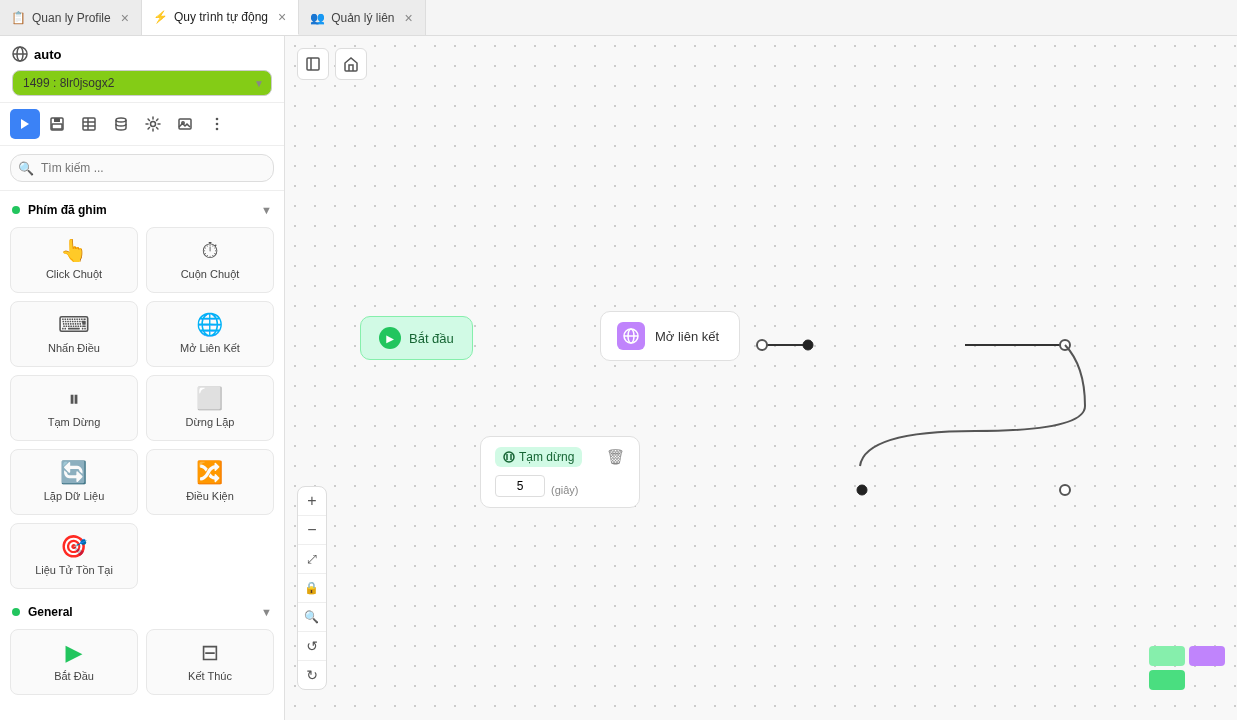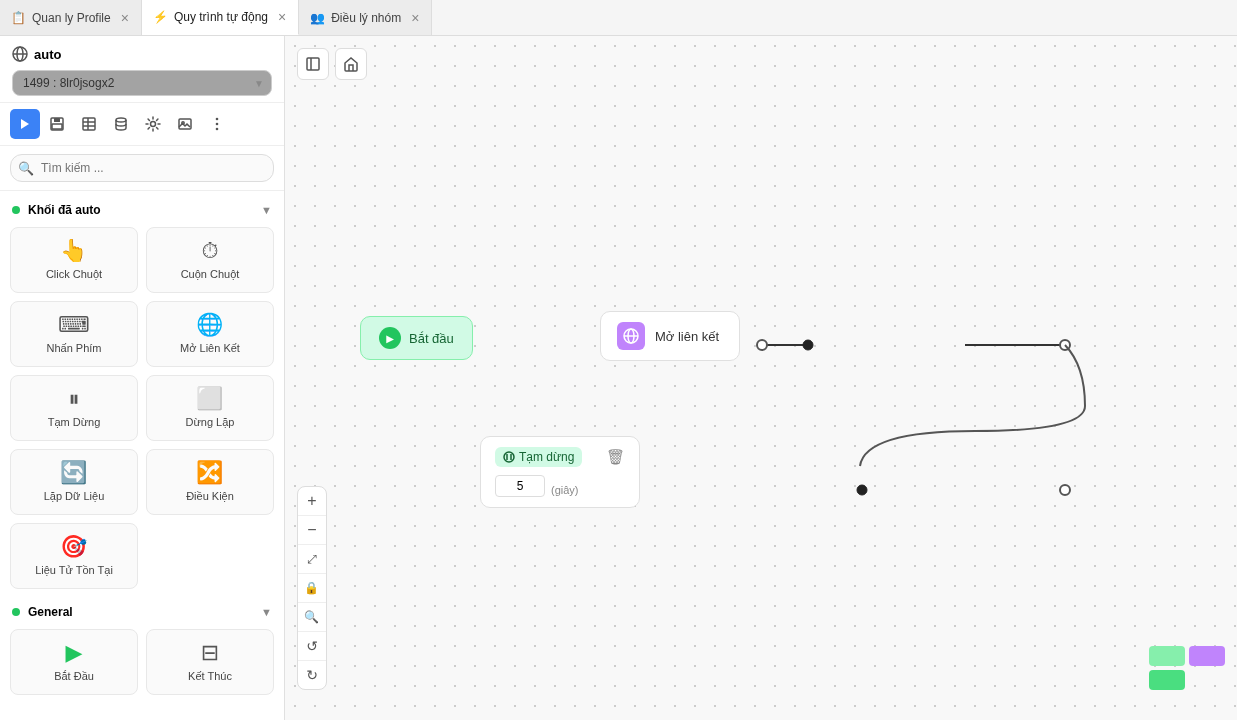--- a/index.html
+++ b/index.html
@@ -27,21 +27,21 @@
       display: flex; flex-direction: column; overflow: hidden;
     }
 
     
     .sidebar-header { padding: 10px 12px 6px; border-bottom: 1px solid #eee; }
     .sidebar-auto-label { display: flex; align-items: center; gap: 6px; font-weight: 600; font-size: 13px; margin-bottom: 8px; }
     .globe-icon-sm { width: 16px; height: 16px; }
     .profile-select-wrapper { position: relative; }
     .profile-select {
       width: 100%; padding: 5px 28px 5px 10px; border: 1px solid #ccc; border-radius: 8px;
-      font-size: 12px; appearance: none; background: #a3a3a3; cursor: pointer; color: #333;
+      font-size: 12px; appearance: none; background: #84cc16; cursor: pointer; color: #333;
     }
     .select-arrow { position: absolute; right: 8px; top: 50%; transform: translateY(-50%); font-size: 10px; color: #888; pointer-events: none; }
 
     
     .sidebar-toolbar {
       display: flex; align-items: center; padding: 6px 10px; gap: 2px; border-bottom: 1px solid #eee;
     }
     .tool-btn {
       width: 30px; height: 30px; display: flex; align-items: center; justify-content: center;
       border: none; background: transparent; cursor: pointer; border-radius: 5px; color: #555;
@@ -156,21 +156,21 @@
     <span>Quan ly Profile</span>
     <span class="tab-close">×</span>
   </div>
   <div class="tab active">
     <span class="tab-icon">⚡</span>
     <span>Quy trình tự động</span>
     <span class="tab-close">×</span>
   </div>
   <div class="tab">
     <span class="tab-icon">👥</span>
-    <span>Điều lý nhóm</span>
+    <span>Quản lý liên</span>
     <span class="tab-close">×</span>
   </div>
 </div>
 
 <div class="main-layout">
 
   <div class="sidebar">
 
     <div class="sidebar-header">
       <div class="sidebar-auto-label">
@@ -242,36 +242,36 @@
         <span class="search-icon-pos">🔍</span>
         <input class="search-input" type="text" placeholder="Tìm kiếm ..." style="">
       </div>
     </div>
 
     <div class="sidebar-blocks">
 
       <div class="block-section-header">
         <span class="block-section-label">
           <span class="dot-green"></span>
-          <span>Khối đã auto</span>
+          <span>Phím đã ghim</span>
         </span>
         <span class="chevron">▼</span>
       </div>
       <div class="block-grid">
         <div class="block-card">
           <span class="block-icon">👆</span>
           <span class="block-label">Click Chuột</span>
         </div>
         <div class="block-card">
           <span class="block-icon">⏱</span>
           <span class="block-label">Cuộn Chuột</span>
         </div>
         <div class="block-card">
           <span class="block-icon">⌨</span>
-          <span class="block-label">Nhấn Phím</span>
+          <span class="block-label">Nhấn Điều</span>
         </div>
         <div class="block-card">
           <span class="block-icon">🌐</span>
           <span class="block-label">Mở Liên Kết</span>
         </div>
         <div class="block-card">
           <span class="block-icon">⏸</span>
           <span class="block-label">Tạm Dừng</span>
         </div>
         <div class="block-card">

